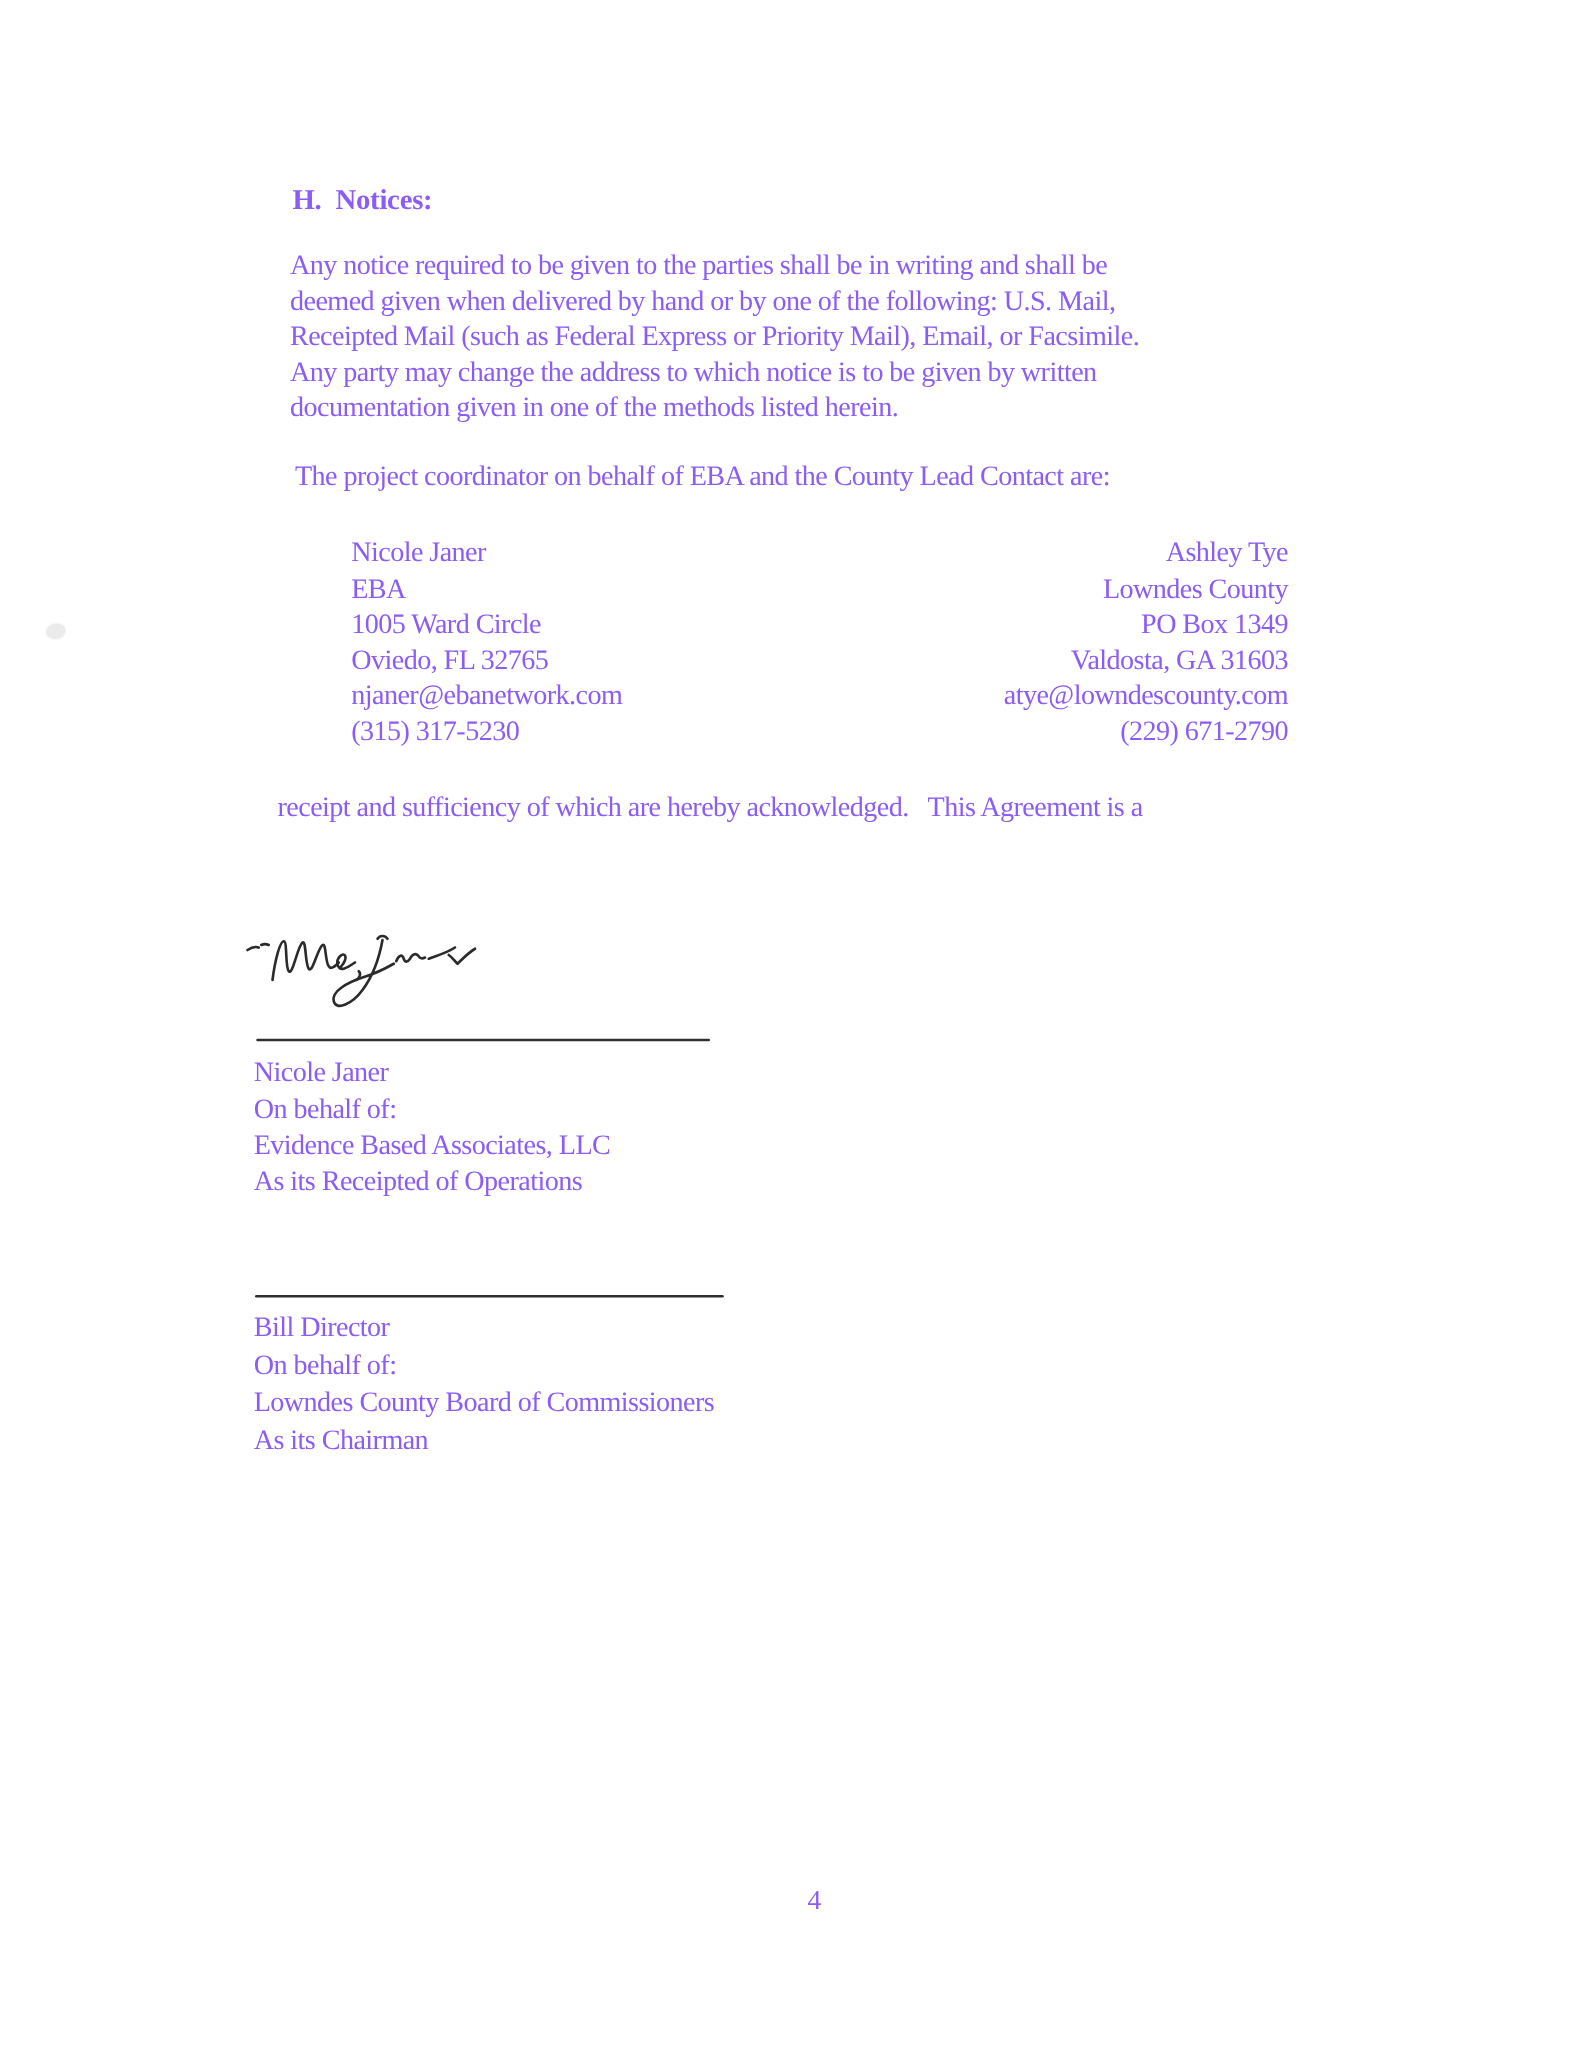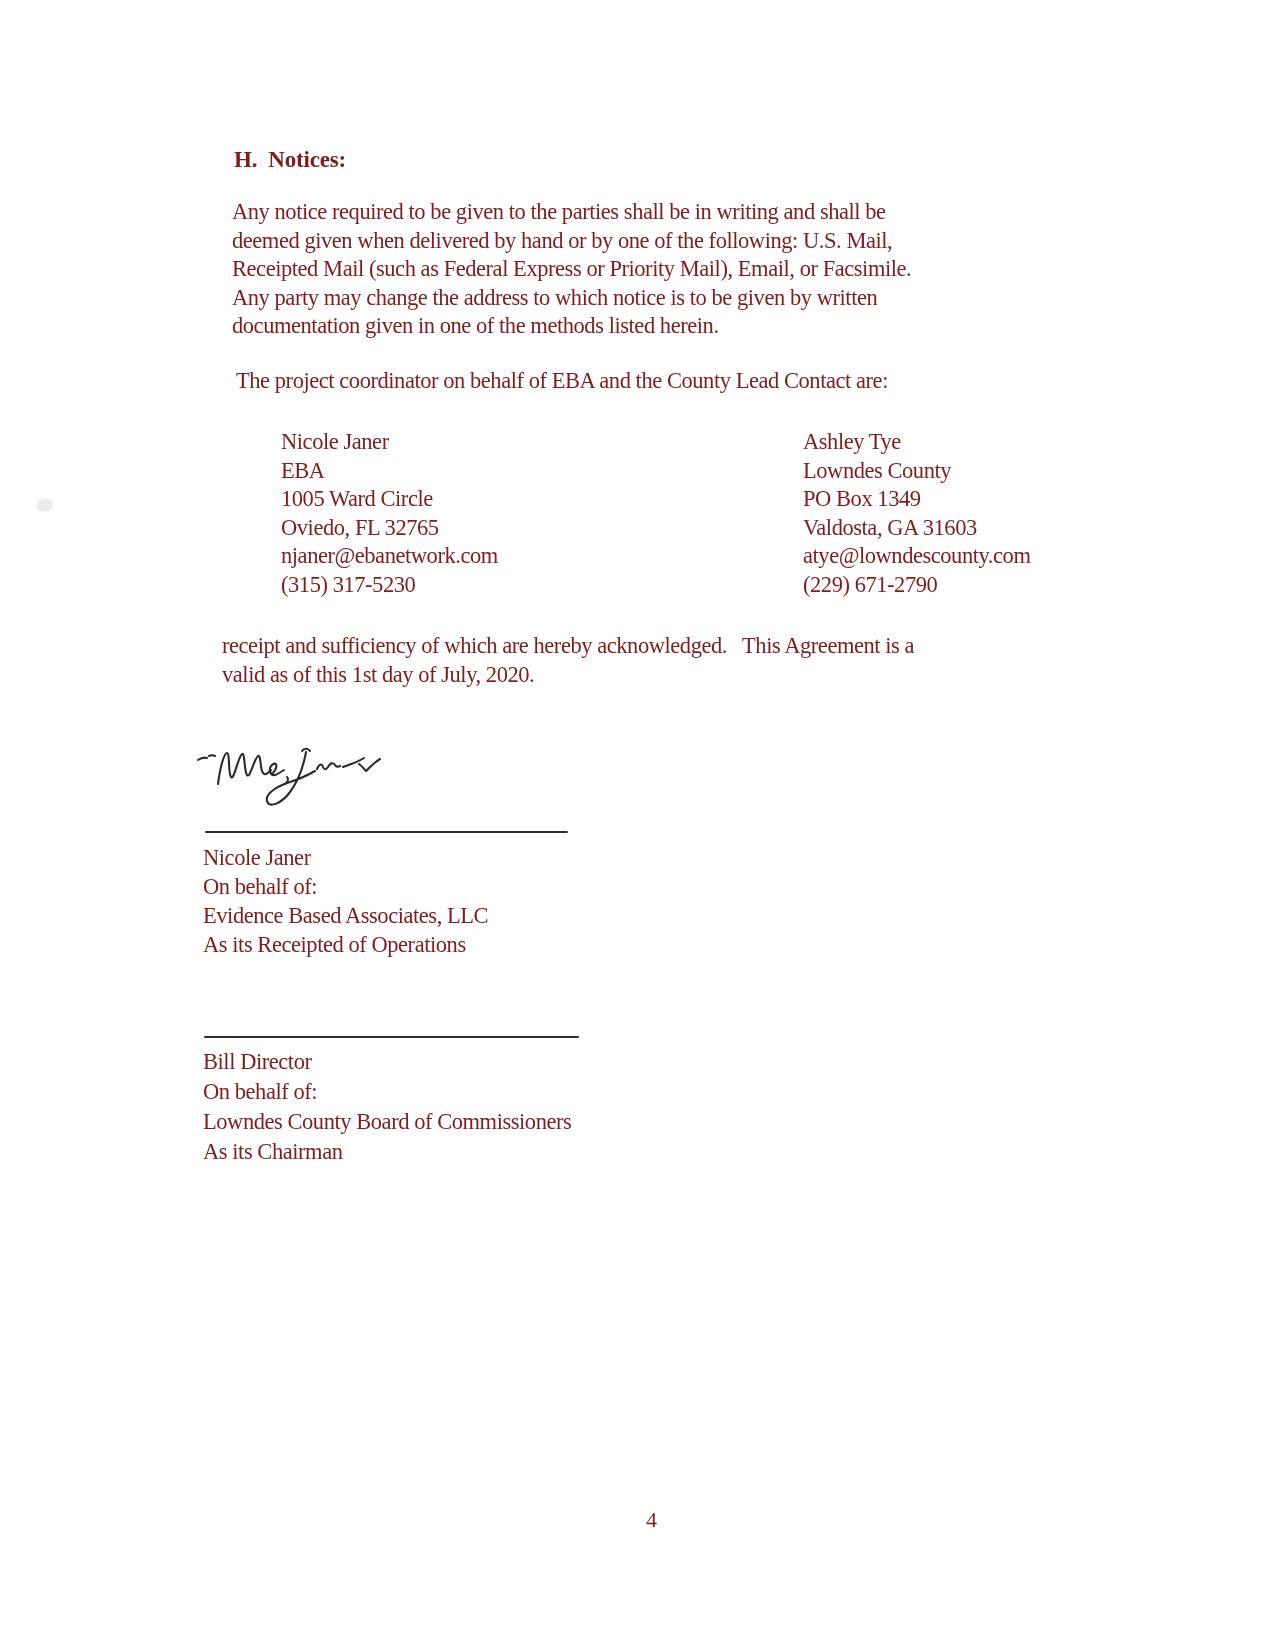--- a/index.html
+++ b/index.html
@@ -6,21 +6,21 @@
     margin: 0;
     padding: 0;
     background: #ffffff;
   }
   .page {
     position: relative;
     width: 1275px;
     height: 1651px;
     background: #ffffff;
     font-family: "Liberation Serif", "DejaVu Serif", serif;
-    color: #7f1d1d;
+    color: #8b5cf6;
     overflow: hidden;
   }
   .abs { position: absolute; }
   .line {
     white-space: pre;        
     font-size: 22.5px;
     line-height: 28.6px;
     letter-spacing: -0.45px;
   }
   .heading .line {
@@ -81,32 +81,31 @@
 
   <div class="abs" style="left:281px; top:428px;">
     <div class="line">Nicole Janer</div>
     <div class="line">EBA</div>
     <div class="line">1005 Ward Circle</div>
     <div class="line">Oviedo, FL 32765</div>
     <div class="line">njaner@ebanetwork.com</div>
     <div class="line">(315) 317-5230</div>
   </div>
 
-  <div class="abs" style="left:803px; top:428px;">
+  <div class="abs" style="left:803px; top:428px;text-align:right;">
     <div class="line">Ashley Tye</div>
     <div class="line">Lowndes County</div>
     <div class="line">PO Box 1349</div>
     <div class="line">Valdosta, GA 31603</div>
     <div class="line">atye@lowndescounty.com</div>
     <div class="line">(229) 671-2790</div>
   </div>
 
   <div class="abs" style="left:222px; top:632px;">
     <div class="line">receipt and sufficiency of which are hereby acknowledged.   This Agreement is a</div>
-    <div class="line">valid as of this 1st day of July, 2020.</div>
   </div>
 
   <div class="abs" style="left:194px; top:738px;">
     <svg class="signature" width="192" height="84" viewBox="0 0 192 84">
 
       <path d="M4 22 c3 -2 6 -3 9 -2 M15 18 c2 -1 4 -1 6 0"></path>
 
       <path d="M24 46 C26 30 30 15 33 15 C36 15 34 35 37 39 C40 43 44 19 48 16
                C51 14 50 33 53 37 C56 41 60 21 64 18 C67 16 66 31 69 35
                C71 38 74 35 77 32"></path>

